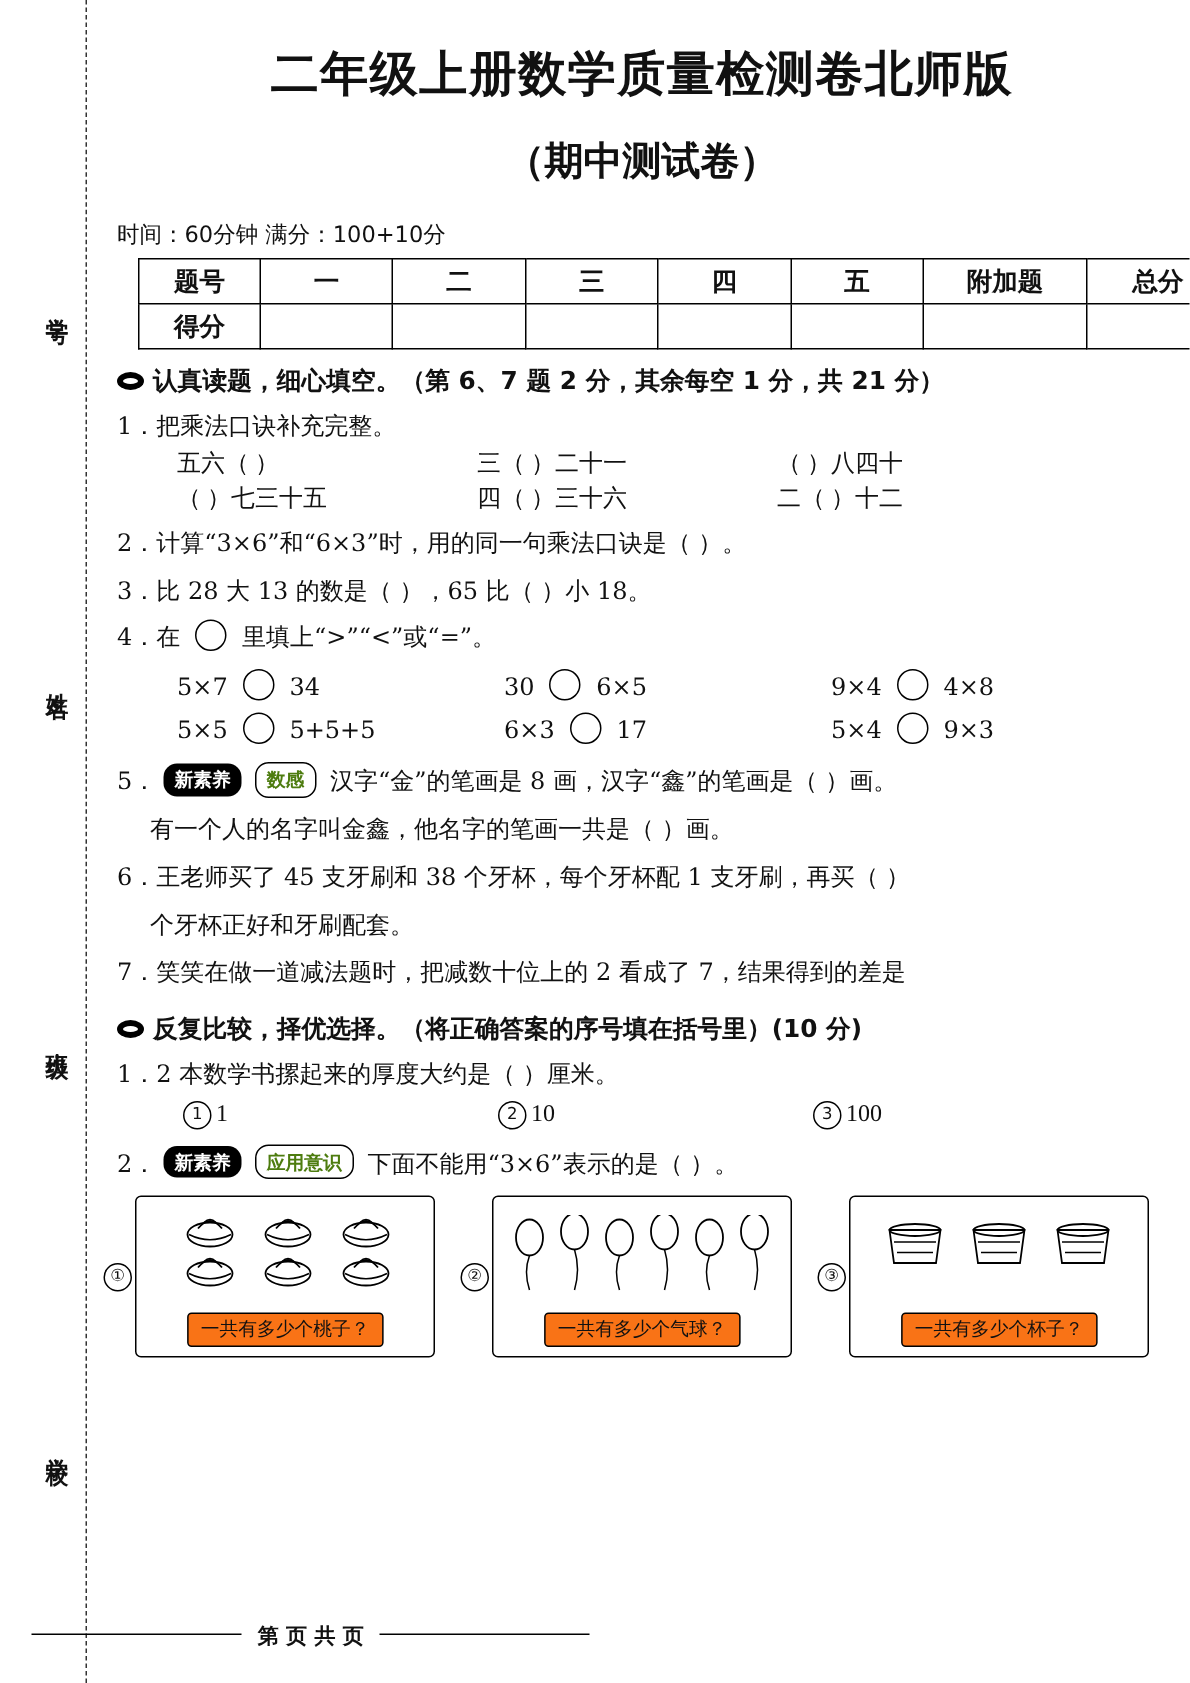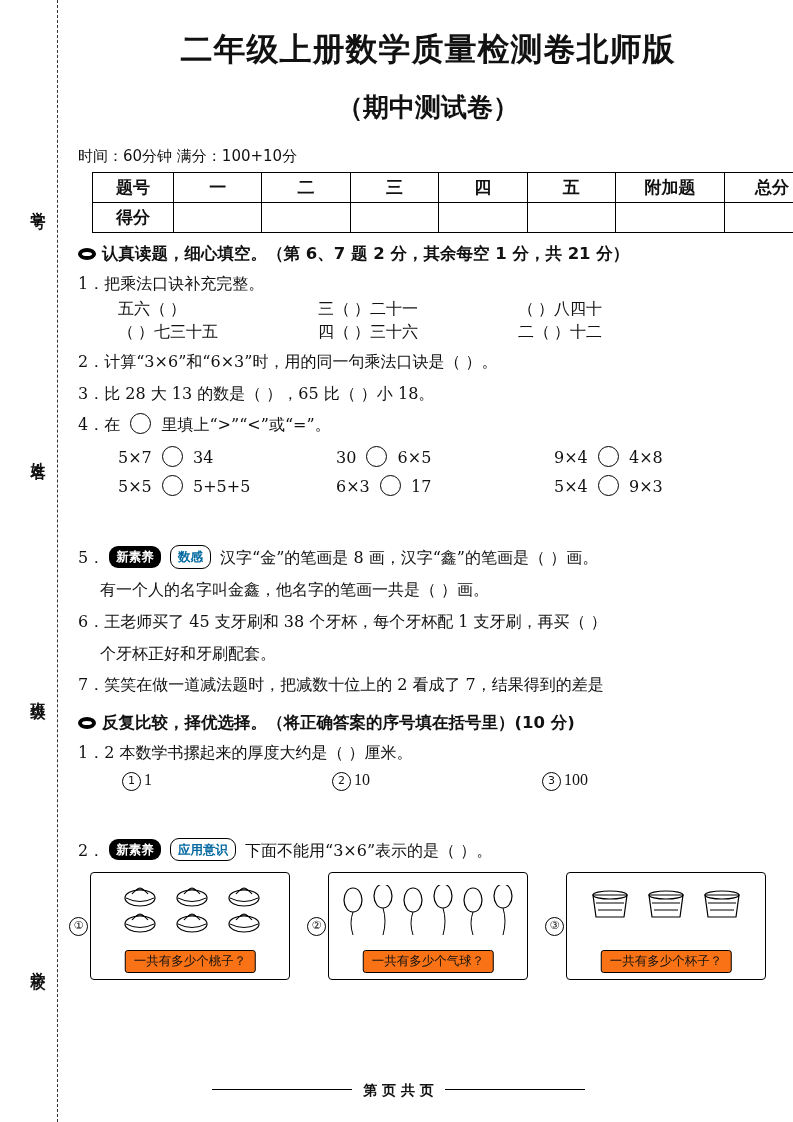--- a/index.html
+++ b/index.html
@@ -130,21 +130,21 @@
     color:#fff;
     border-radius:9px;
     font-family:"DejaVu Sans", sans-serif;
     font-size:12.5px;
     font-weight:bold;
     padding:1px 7px;
     margin-right:4px;
     vertical-align:2px;
   }
   .tag.outline{
-    background:#fff;color:#0369a1;border:1.4px solid #000;margin-top:37px;
+    background:#fff;color:#4d7c0f;border:1.4px solid #000;
   }
 
   .circ{
     display:inline-block;
     width:19px;height:19px;
     border:1.3px solid #000;
     border-radius:50%;
     vertical-align:-4px;
     margin:0 5px;
   }
@@ -217,22 +217,21 @@
     display:flex;gap:10px;margin-top:10px;justify-content:center;width:100%;
   }
   .peach{
     width:40px;height:24px;
     position:relative;
     margin:0 auto;
   }
   .peach svg, .balloon svg, .cup svg{display:block;}
 
   .footer{
-    position:absolute;bottom:22px;left:4px;right:0;
-    text-align:center;
+    position:absolute;bottom:22px;left:15px;right:0;
     font-family:"DejaVu Sans", sans-serif;
     font-size:14px;
     font-weight:bold;
   }
   .footer .line{
     display:inline-block;
     border-top:1.4px solid #000;
     width:140px;vertical-align:5px;margin:0 6px;
   }
 </style>

